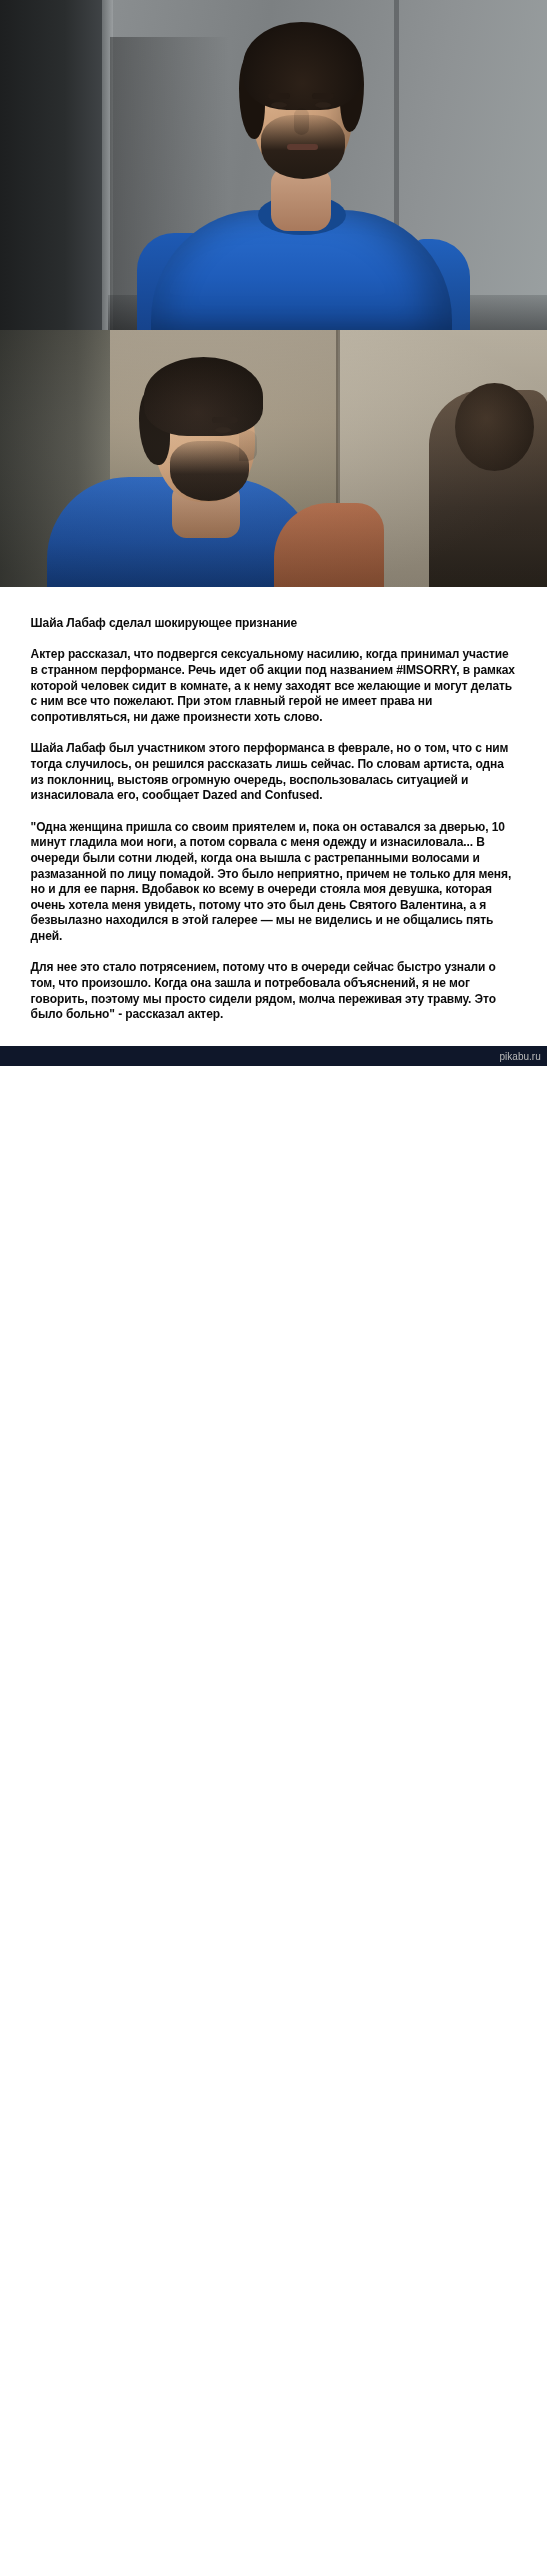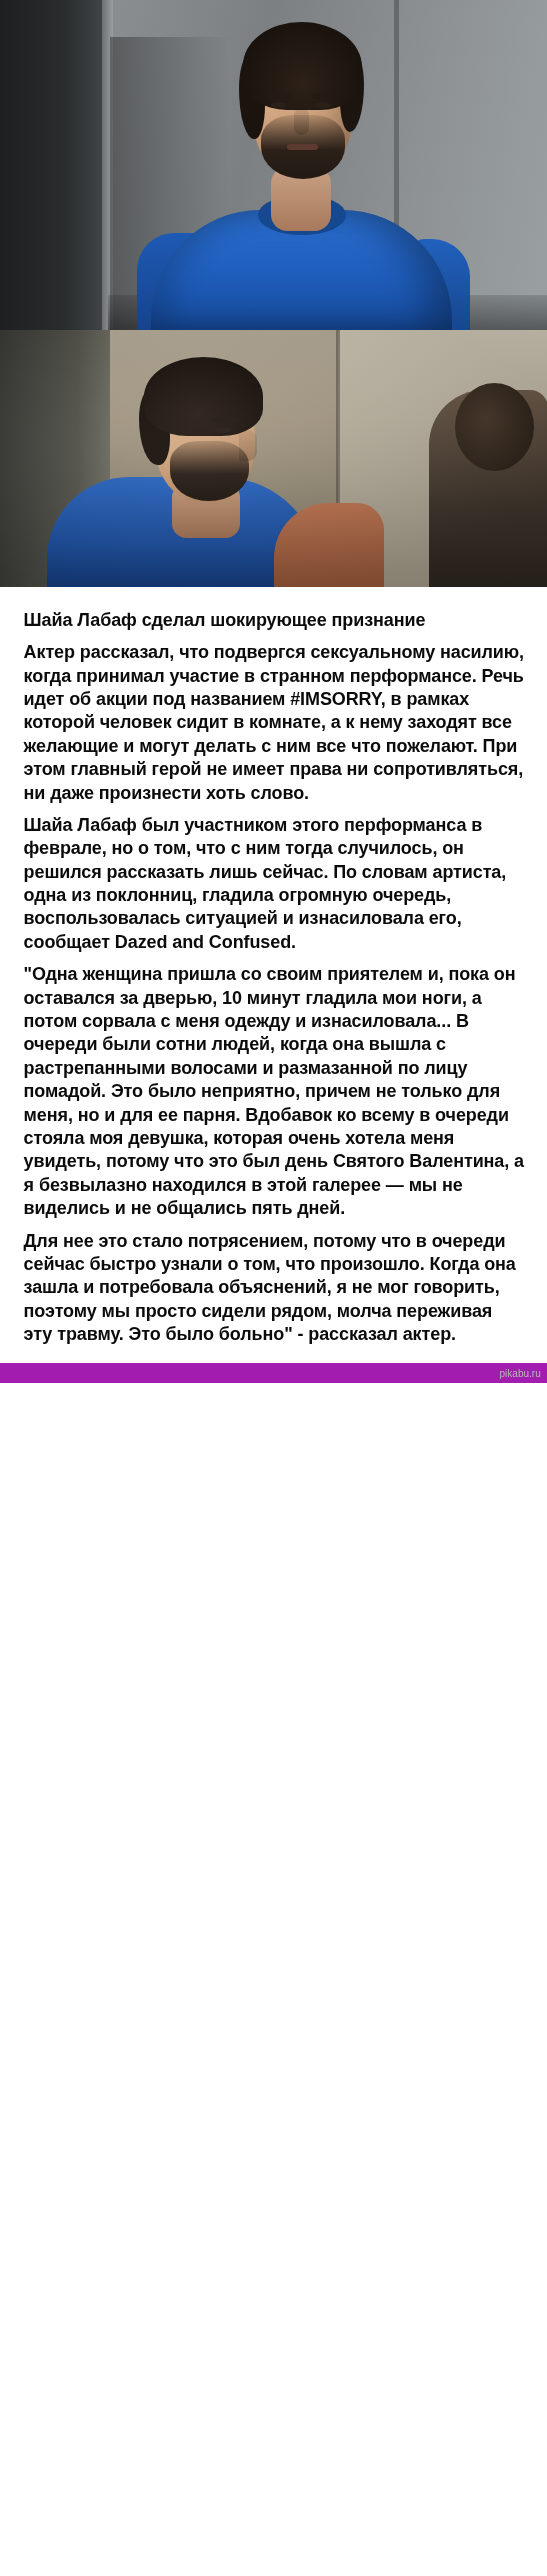--- a/index.html
+++ b/index.html
@@ -201,33 +201,33 @@
     position: absolute; inset: 0;
     background: radial-gradient(ellipse at 36% 45%, rgba(255,255,255,0.05), rgba(0,0,0,0.12) 75%);
   }
 
   
   .article {
     padding: 12.8px 14.6px 7.3px 14.6px;
     background: #ffffff;
   }
   .article p {
-    margin: 9px;
+    margin: 16px;
     font-family: "Liberation Sans", sans-serif;
-    font-size: 18px;
+    font-size: 12px;
     line-height: 1.30;
     font-weight: bold;
     color: #0b0b0b;
     letter-spacing: -0.1px;
   }
   .article p + p { margin-top: 0; }
 
   .footer {
     height: 20px;
-    background: #a21caf;
+    background: #0f172a;
     position: relative;
   }
   .footer-credit {
     position: absolute;
     right: 7.3px;
     bottom: 3.7px;
     font-size: 10px;
     color: #b9b9b9;
     font-family: "Liberation Sans", sans-serif;
   }
@@ -278,21 +278,21 @@
     <div class="p2-brow"></div>
     <div class="p2-eye"></div>
     <div class="p2-nose"></div>
     <div class="p2-beard"></div>
     <div class="p2-blur"></div>
   </div>
 
   <div class="article">
     <p>Шайа Лабаф сделал шокирующее признание</p>
     <p> Актер рассказал, что подвергся сексуальному насилию, когда принимал участие в странном перформансе. Речь идет об акции под названием #IMSORRY, в рамках которой человек сидит в комнате, а к нему заходят все желающие и могут делать с ним все что пожелают. При этом главный герой не имеет права ни сопротивляться, ни даже произнести хоть слово.</p>
-    <p>Шайа Лабаф  был участником этого перформанса в феврале, но о том, что с ним тогда случилось, он решился рассказать лишь сейчас. По словам артиста, одна из поклонниц, гладила огромную очередь, воспользовалась ситуацией и изнасиловала его, сообщает Dazed and Confused.</p>
+    <p>Шайа Лабаф  был участником этого перформанса в феврале, но о том, что с ним тогда случилось, он решился рассказать лишь сейчас. По словам артиста, одна из поклонниц, выстояв огромную очередь, воспользовалась ситуацией и изнасиловала его, сообщает Dazed and Confused.</p>
     <p>"Одна женщина пришла со своим приятелем и, пока он оставался за дверью, 10 минут гладила мои ноги, а потом сорвала с меня одежду и изнасиловала... В очереди были сотни людей, когда она вышла с растрепанными волосами и размазанной по лицу помадой. Это было неприятно, причем не только для меня, но и для ее парня. Вдобавок ко всему в очереди стояла моя девушка, которая очень хотела меня увидеть, потому что это был день Святого Валентина, а я безвылазно находился в этой галерее — мы не виделись и не общались пять дней.</p>
     <p>Для нее это стало потрясением, потому что в очереди сейчас быстро узнали о том, что произошло. Когда она зашла и потребовала объяснений, я не мог говорить, поэтому мы просто сидели рядом, молча переживая эту травму. Это было больно" - рассказал актер.</p>
   </div>
 
   <div class="footer">
     <span class="footer-credit">pikabu.ru</span>
   </div>
 
 </div>
 

